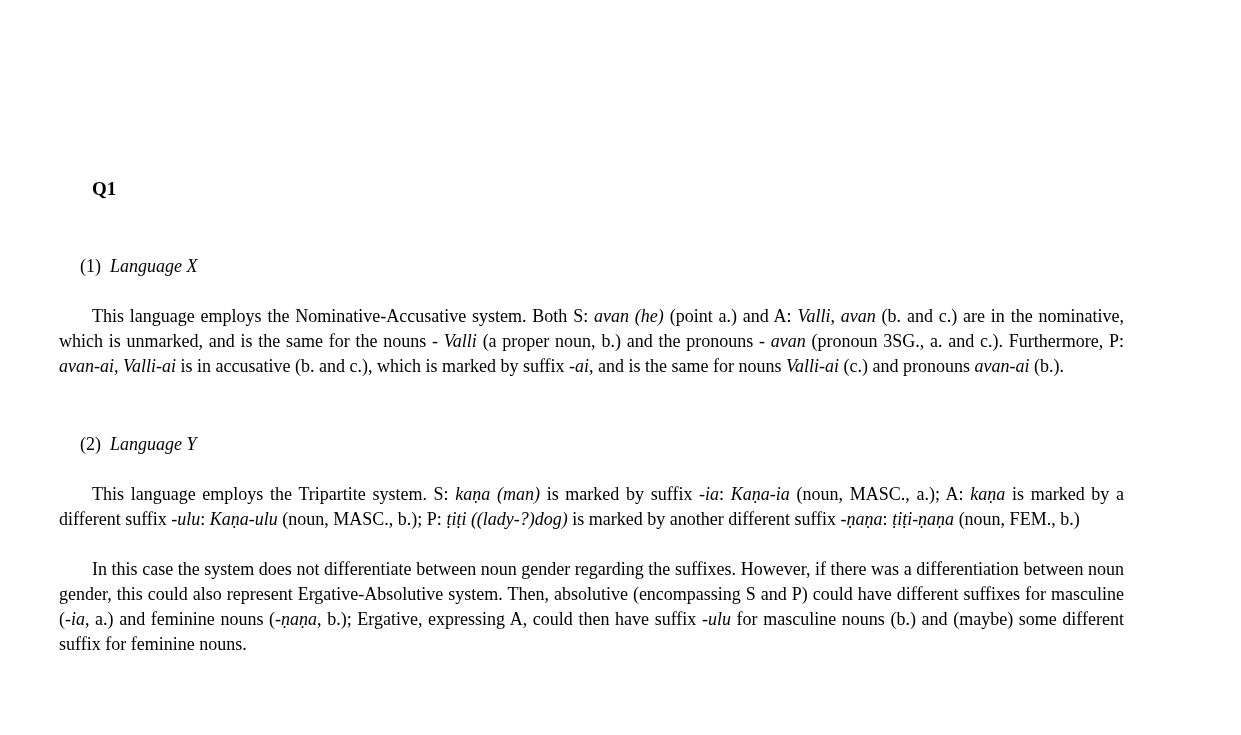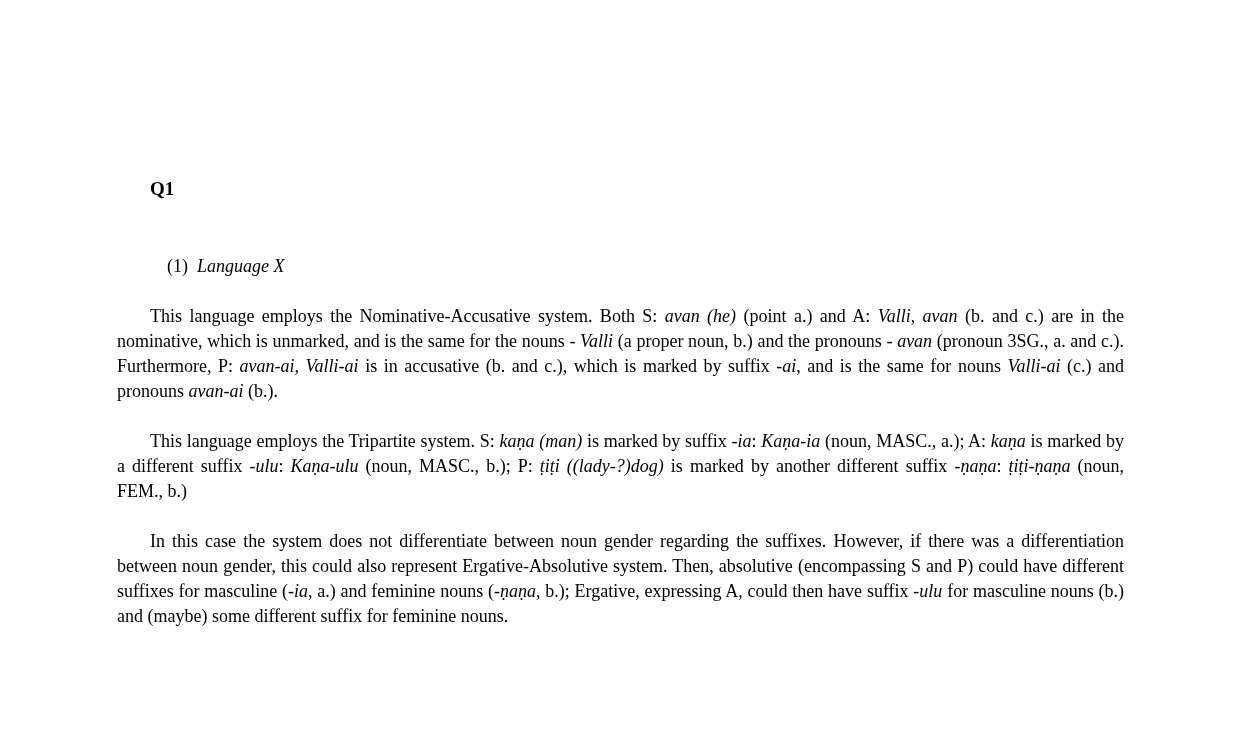--- a/index.html
+++ b/index.html
@@ -10,31 +10,31 @@
   .page {
     position: relative;
     width: 1241px;
     height: 735px;
     box-sizing: border-box;
     background: #ffffff;
     color: #000000;
     font-family: "Liberation Serif", "DejaVu Serif", serif;
     font-size: 18px;
     line-height: 25px;
-    padding: 176px 117px 0 117px;
+    padding: 176px 117px 0 59px;
     overflow: hidden;
   }
   .q-heading {
     font-size: 19px;
     font-weight: 700;
     margin: 0 0 0 33px;
     line-height: 25px;
   }
   .section-label {
-    margin: 53px 0 0 50px;
+    margin: 53px 0 0 21px;
     line-height: 25px;
   }
   .section-title {
     font-style: italic;
     margin-left: 9px;
   }
   .para {
     margin: 25px 0 0 0;
     text-indent: 33px;
     text-align: justify;
@@ -50,18 +50,21 @@
 <main class="page">
 
   <h1 class="q-heading">Q1</h1>
 
   <div class="section-label">
     <span>(1)</span><span class="section-title">Language X</span>
   </div>
 
   <p class="para"><span>This language employs the Nominative-Accusative system. Both S: </span><span class="it">avan (he)</span><span> (point a.) and A: </span><span class="it">Valli</span><span>, </span><span class="it">avan</span><span> (b. and c.) are in the nominative, which is unmarked, and is the same for the nouns - </span><span class="it">Valli</span><span> (a proper noun, b.) and the pronouns - </span><span class="it">avan</span><span> (pronoun 3SG., a. and c.). Furthermore, P: </span><span class="it">avan-ai, Valli-ai</span><span> is in accusative (b. and c.), which is marked by suffix </span><span class="it">-ai</span><span>, and is the same for nouns </span><span class="it">Valli-ai</span><span> (c.) and pronouns </span><span class="it">avan-ai</span><span> (b.).</span></p>
 
+  <div class="section-label">
+    <span>(2)</span><span class="section-title">Language Y</span>
+  </div>
 
   <p class="para"><span>This language employs the Tripartite system. S: </span><span class="it">kaṇa (man)</span><span> is marked by suffix </span><span class="it">-ia</span><span>: </span><span class="it">Kaṇa-ia</span><span> (noun, MASC., a.); A: </span><span class="it">kaṇa</span><span> is marked by a different suffix </span><span class="it">-ulu</span><span>: </span><span class="it">Kaṇa-ulu</span><span> (noun, MASC., b.); P: </span><span class="it">ṭiṭi ((lady-?)dog)</span><span> is marked by another different suffix </span><span class="it">-ṇaṇa</span><span>: </span><span class="it">ṭiṭi-ṇaṇa</span><span> (noun, FEM., b.)</span></p>
 
   <p class="para"><span>In this case the system does not differentiate between noun gender regarding the suffixes. However, if there was a differentiation between noun gender, this could also represent Ergative-Absolutive system. Then, absolutive (encompassing S and P) could have different suffixes for masculine (</span><span class="it">-ia</span><span>, a.) and feminine nouns (</span><span class="it">-ṇaṇa</span><span>, b.); Ergative, expressing A, could then have suffix </span><span class="it">-ulu</span><span> for masculine nouns (b.) and (maybe) some different suffix for feminine nouns.</span></p>
 
 </main>
 
 </body></html>

